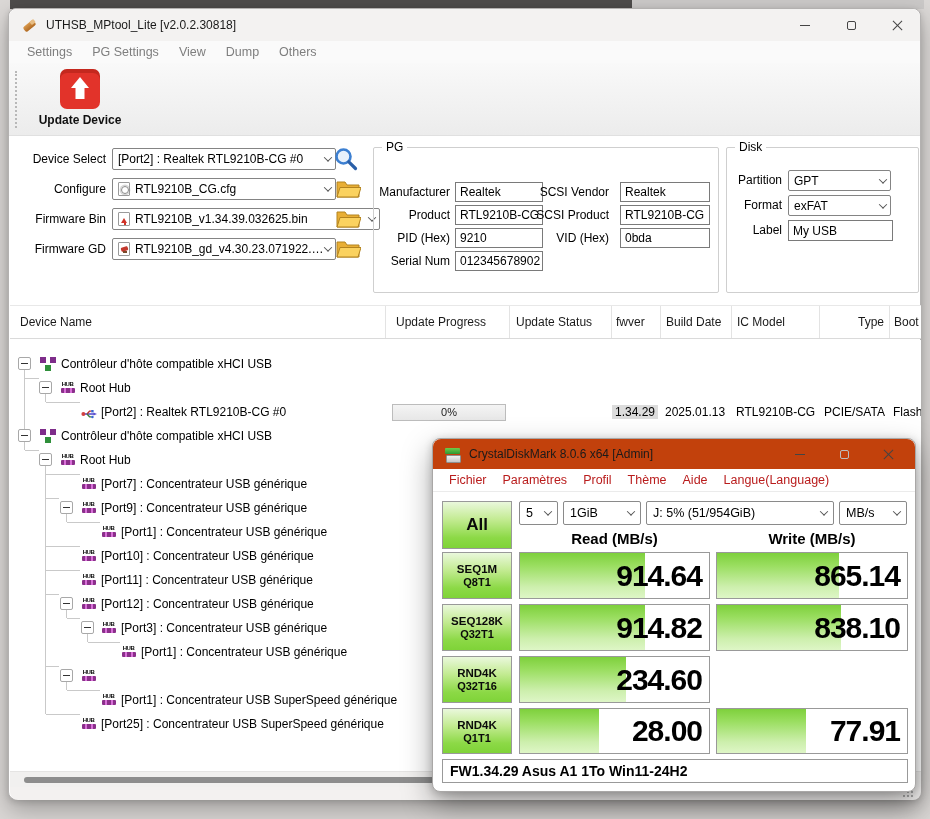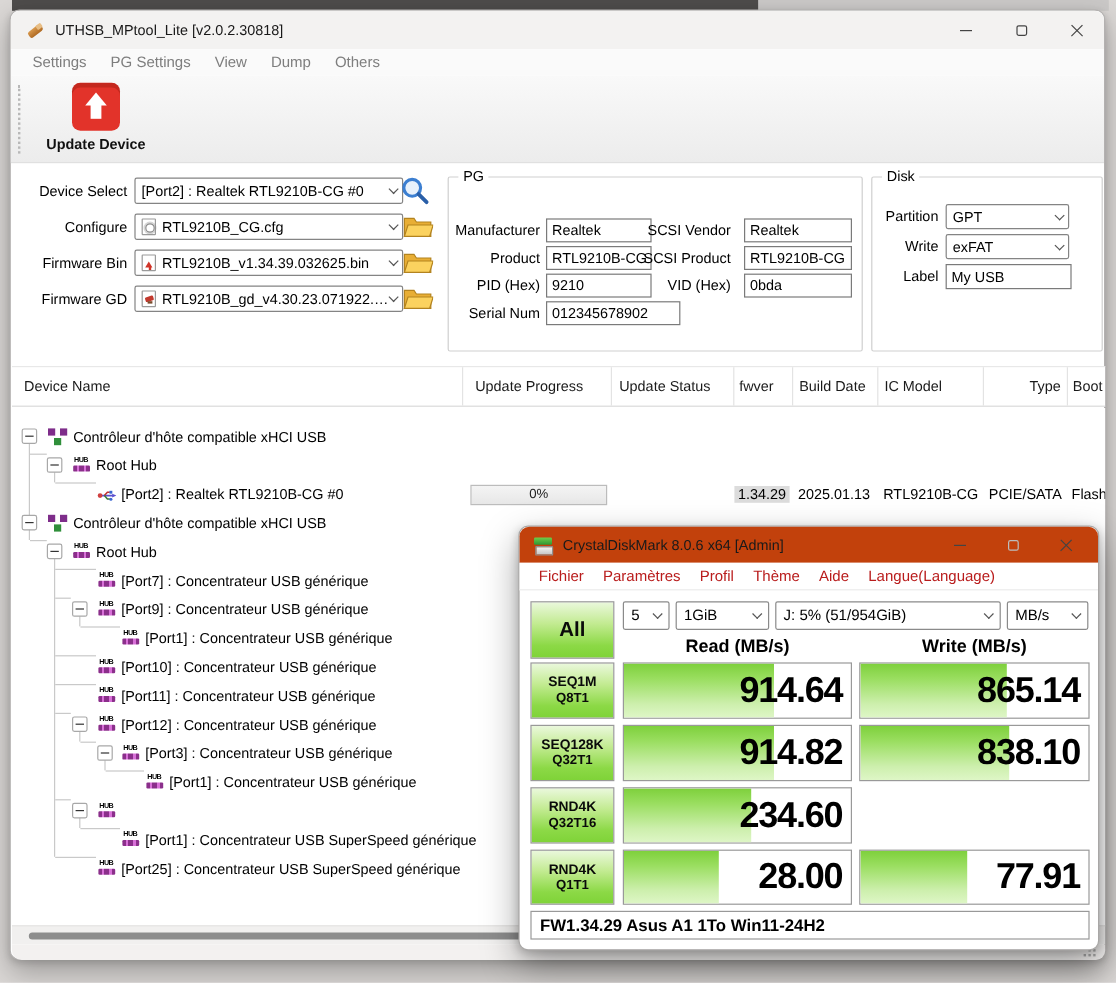--- a/index.html
+++ b/index.html
@@ -202,21 +202,21 @@
     <span class="mini-doc mini-gear"></span>
     <span class="cval">RTL9210B_CG.cfg</span>
     <span class="chev"></span>
   </div>
   <svg class="folder-icon" style="left:326px;top:169px" viewBox="0 0 26 22">
     <path d="M2 4 L10 4 L12 7 L24 7 L24 19 L2 19 Z" fill="#e8ae35" stroke="#b3831f" stroke-width="1"></path>
     <path d="M2 19 L5 9.5 L26 9.5 L23 19 Z" fill="#fbd25f" stroke="#b3831f" stroke-width="1"></path>
   </svg>
 
   <span class="flabel" style="left:10px;top:199px;width:87px">Firmware Bin</span>
-  <div class="combo" style="left:103px;top:199px;width:224px">
+  <div class="combo" style="left:103px;top:199px;width:268px">
     <span class="mini-doc mini-arrow-up"></span>
     <span class="cval">RTL9210B_v1.34.39.032625.bin</span>
     <span class="chev"></span>
   </div>
   <svg class="folder-icon" style="left:326px;top:199px" viewBox="0 0 26 22">
     <path d="M2 4 L10 4 L12 7 L24 7 L24 19 L2 19 Z" fill="#e8ae35" stroke="#b3831f" stroke-width="1"></path>
     <path d="M2 19 L5 9.5 L26 9.5 L23 19 Z" fill="#fbd25f" stroke="#b3831f" stroke-width="1"></path>
   </svg>
 
   <span class="flabel" style="left:10px;top:229px;width:87px">Firmware GD</span>
@@ -238,21 +238,21 @@
       </div>
     <span class="gb-label" style="left:0px;top:57px;width:76px">Product</span>
     <div class="gb-input" style="left:81px;top:57px;width:88px">
         <span>RTL9210B-CG</span>
       </div>
     <span class="gb-label" style="left:0px;top:80px;width:76px">PID (Hex)</span>
     <div class="gb-input" style="left:81px;top:80px;width:88px">
         <span>9210</span>
       </div>
     <span class="gb-label" style="left:0px;top:103px;width:76px">Serial Num</span>
-    <div class="gb-input" style="left:81px;top:103px;width:112px">
+    <div class="gb-input" style="left:81px;top:103px;width:88px">
         <span>012345678902</span>
       </div>
     <span class="gb-label" style="left:160px;top:34px;width:75px">SCSI Vendor</span>
     <div class="gb-input" style="left:246px;top:34px;width:90px">
         <span>Realtek</span>
       </div>
     <span class="gb-label" style="left:160px;top:57px;width:75px">SCSI Product</span>
     <div class="gb-input" style="left:246px;top:57px;width:90px">
         <span>RTL9210B-CG</span>
       </div>
@@ -262,21 +262,21 @@
       </div>
   </div>
 
   <div class="groupbox" style="left:717px;top:138px;width:193px;height:146px">
     <span class="gb-title">Disk</span>
     <span class="gb-label" style="left:0px;top:22px;width:55px">Partition</span>
     <div class="gb-combo" style="left:61px;top:22px;width:103px">
       <span>GPT</span>
       <span class="chev"></span>
     </div>
-    <span class="gb-label" style="left:0px;top:47px;width:55px">Write</span>
+    <span class="gb-label" style="left:0px;top:47px;width:55px">Format</span>
     <div class="gb-combo" style="left:61px;top:47px;width:103px">
       <span>exFAT</span>
       <span class="chev"></span>
     </div>
     <span class="gb-label" style="left:0px;top:72px;width:55px">Label</span>
     <div class="gb-input" style="left:61px;top:72px;width:105px;height:21px">
         <span>My USB</span>
       </div>
   </div>
 

